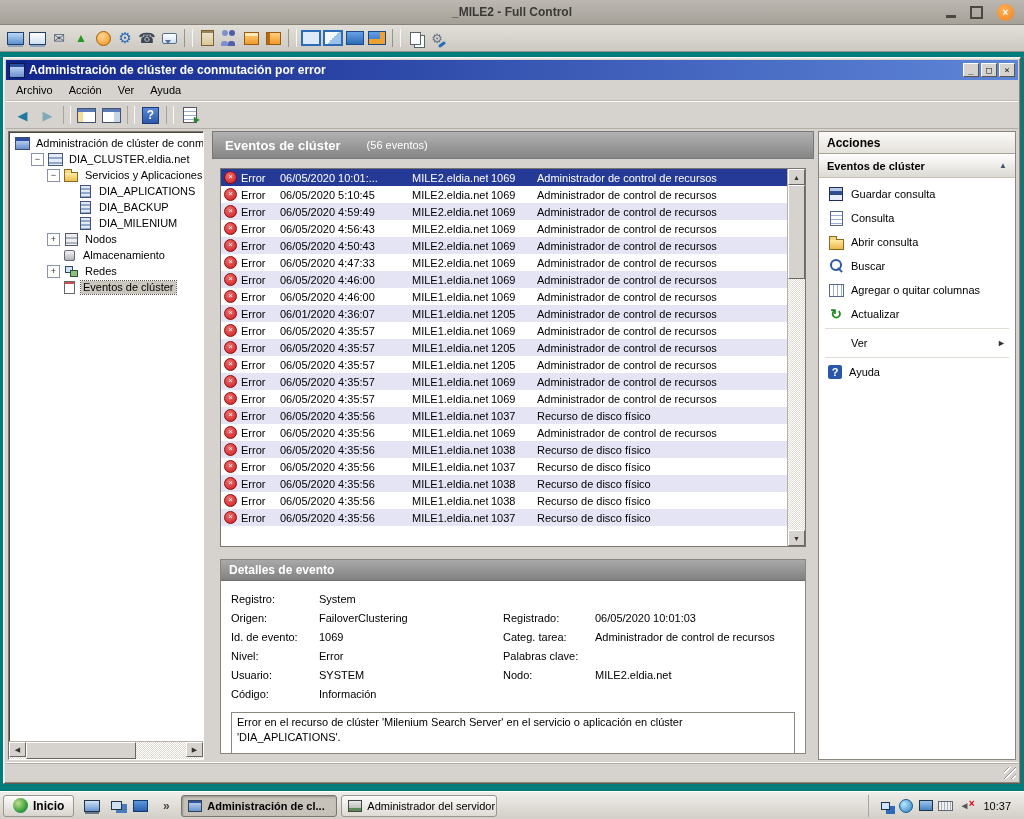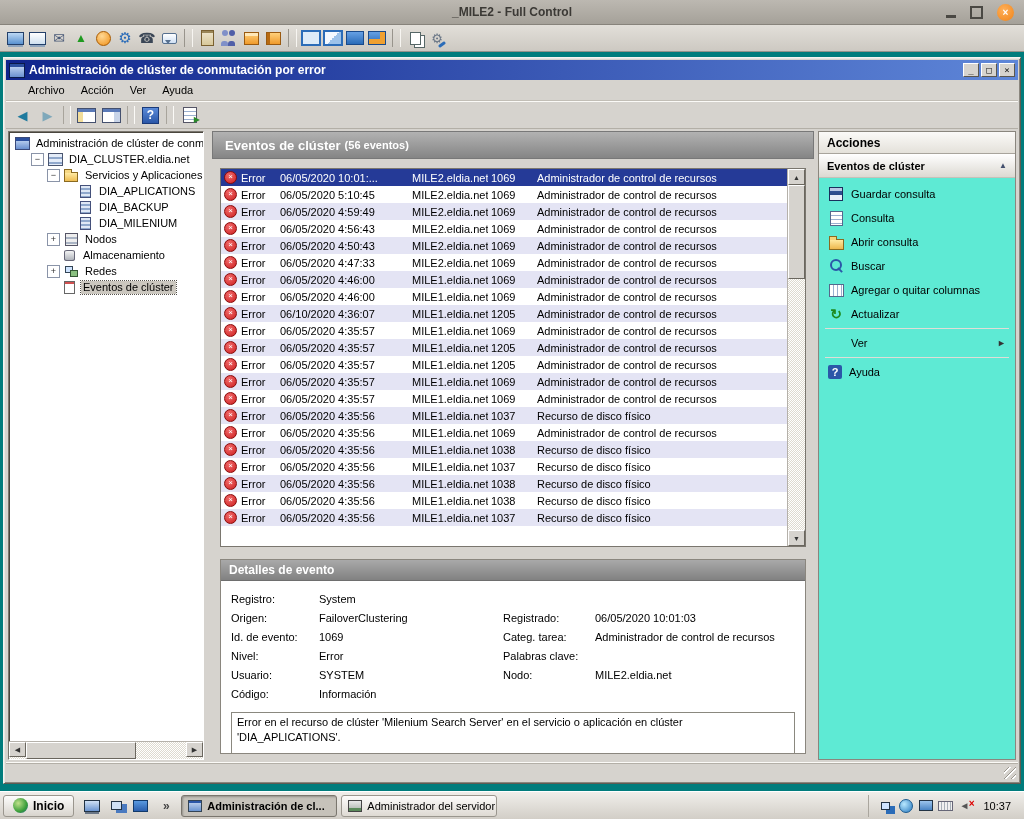--- a/index.html
+++ b/index.html
@@ -41,21 +41,21 @@
   
   .desktop{flex:1;position:relative;background:#017c7c}
 
   
   .win{position:absolute;left:3px;top:5px;right:3px;bottom:7px;background:#d6d3ce;border:1px solid;border-color:#f5f4f0 #5f5b53 #5f5b53 #f5f4f0;box-shadow:inset 1px 1px 0 #e9e7e2,inset -1px -1px 0 #8a867e;padding:2px;display:flex;flex-direction:column}
   .win-titlebar{height:20px;flex:none;background:linear-gradient(90deg,#10248c,#5e86d8);display:flex;align-items:center;padding:0 3px;color:#fff}
   .win-icon{width:14px;height:13px;flex:none;border:1px solid #0a1a4a;background:linear-gradient(#cfe0f8,#6a90d0);box-shadow:inset 0 3px 0 #2b4f9e;margin-right:4px}
   .win-title{font-weight:bold;font-size:12px;white-space:nowrap;overflow:hidden}
   .win-controls{margin-left:auto;display:flex;gap:2px}
   .wc{width:16px;height:14px;background:#d6d3ce;border:1px solid;border-color:#fff #5a564e #5a564e #fff;font-size:9px;line-height:11px;text-align:center;color:#111;padding:0;font-family:"DejaVu Sans Mono",monospace}
-  .menubar{height:20px;flex:none;display:flex;align-items:center;padding-left:14px;border-bottom:1px solid #c2beb6}
+  .menubar{height:20px;flex:none;display:flex;align-items:center;padding-left:2px;border-bottom:1px solid #c2beb6}
   .menu-item{padding:2px 8px}
   .win-toolbar{height:26px;flex:none;display:flex;align-items:center;padding-left:4px;border-top:1px solid #fbfaf7;border-bottom:1px solid #b3afa7}
   .wt{width:25px;height:22px;display:flex;align-items:center;justify-content:center;position:relative}
   .wt-sep{width:6px;height:18px;border-left:1px solid #a8a49c;border-right:1px solid #fbfaf7;margin:0 3px}
   .wt-back::before{content:"◀";font-size:13px;color:#1f7a9e}
   .wt-forward::before{content:"▶";font-size:13px;color:#7fa8ba}
   .wt-console-tree::before{content:"";width:17px;height:13px;border:1px solid #44506e;background:linear-gradient(90deg,#f2dd9a 0 5px,#fff 5px);box-shadow:inset 0 3px 0 #5a7ab8}
   .wt-action-pane::before{content:"";width:17px;height:13px;border:1px solid #44506e;background:linear-gradient(90deg,#fff 0 11px,#c8d4e8 11px);box-shadow:inset 0 3px 0 #5a7ab8}
   .wt-help::before{content:"?";font-weight:bold;font-size:12px;color:#fff;background:linear-gradient(#5a8ad8,#2b57a8);width:15px;height:15px;border:1px solid #1a3a7a;display:flex;align-items:center;justify-content:center}
   .wt-export::before{content:"";width:12px;height:14px;border:1px solid #556;background:repeating-linear-gradient(#fff 0 3px,#9ab0d0 3px 4px)}
@@ -91,21 +91,21 @@
   .htrack{flex:1;position:relative}
   .hthumb{position:absolute;left:0;top:0;width:108px;height:15px;background:#d6d3ce;border:1px solid;border-color:#fff #6a665e #6a665e #fff}
   .vscroll{width:17px;flex:none;display:flex;flex-direction:column;border-left:1px solid #b5b1aa}
   .vtrack{flex:1;position:relative}
   .vthumb{position:absolute;left:0;top:0;width:15px;height:92px;background:#d6d3ce;border:1px solid;border-color:#fff #6a665e #6a665e #fff}
 
   
   .center-panel{flex:1;display:flex;flex-direction:column;min-width:0;margin:0 4px;}
   .center-header{height:26px;flex:none;background:linear-gradient(#b2b2b2,#858585);border:1px solid #787878;display:flex;align-items:center;padding:0 12px;color:#fff}
   .center-header .t{font-weight:bold;font-size:13px}
-  .center-header .c{font-weight:bold;font-size:11px;margin-left:4px}
+  .center-header .c{font-weight:normal;font-size:11px;margin-left:26px}
   .table-outer{margin:9px 8px 0 8px;border:1px solid #7a766e;background:#fff;display:flex;height:377px;flex:none}
   .table-main{flex:1;min-width:0;display:flex;flex-direction:column}
   .tgrid{display:grid;grid-template-columns:56px 132px 79px 46px 1fr}
   .thead{flex:none}
   .th{height:17px;display:flex;align-items:center;padding:0 4px;background:linear-gradient(#fefefe,#e6e2d8);border-right:1px solid #b5b1aa;border-bottom:1px solid #9a968e;white-space:nowrap;overflow:hidden}
   .sort{font-size:8px;margin-right:3px;color:#222}
   .tbody{flex:1;overflow:hidden}
   .trow{height:17px}
   .trow .td{display:flex;align-items:center;padding:0 3px;white-space:nowrap;overflow:hidden}
   .ralt{background:#e4e4f4}
@@ -119,21 +119,21 @@
   .dcols{display:flex}
   .dcol{display:flex;flex-direction:column}
   .dcol.left{width:272px;flex:none}
   .dcol.right{flex:1;margin-top:19px;min-width:0}
   .drow{height:19px;display:flex;align-items:center;white-space:nowrap}
   .dlabel{width:88px;flex:none}
   .dcol.right .dlabel{width:92px}
   .ddesc{margin-top:9px;height:40px;border:1px solid #8a887f;background:#fff;padding:2px 5px;line-height:15px}
 
   
-  .actions-panel{width:196px;flex:none;background:#5eead4;border:1px solid #8a867e;display:flex;flex-direction:column}
+  .actions-panel{width:196px;flex:none;background:#ffffff;border:1px solid #8a867e;display:flex;flex-direction:column}
   .actions-title{height:21px;flex:none;display:flex;align-items:center;padding:0 8px;font-weight:bold;font-size:12px;background:linear-gradient(#fbfaf8,#e4e1da);border-bottom:1px solid #a8a49c}
   .actions-section{height:23px;flex:none;display:flex;align-items:center;padding:0 8px;font-weight:bold;background:linear-gradient(#ffffff,#dcd9d2);border-bottom:1px solid #c5c1b9}
   .actions-section .chev{margin-left:auto;font-size:8px;color:#44506e}
   .actions-list{flex:1;padding-top:4px}
   .action-item{height:24px;display:flex;align-items:center;padding:0 9px}
   .adivider{height:1px;background:#e0ddd6;margin:2px 6px}
   .ai{width:16px;height:16px;margin-right:7px;display:flex;align-items:center;justify-content:center;flex:none;position:relative}
   .ai-query::before{content:"";width:11px;height:13px;border:1px solid #56688c;background:repeating-linear-gradient(#ffffff 0 3px,#9ab0d0 3px 4px)}
   .ai-save::before{content:"";width:12px;height:12px;background:linear-gradient(#35589c,#23407c);border:1px solid #1a2f5c;box-shadow:inset 0 -5px 0 #e8eef8,inset 0 3px 0 #b8c8e4}
   .ai-open::before{content:"";width:13px;height:9px;background:linear-gradient(#ffe9a0,#edb84e);border:1px solid #8a6a20;margin-top:4px}
@@ -396,21 +396,21 @@
                     <div class="td">06/05/2020 4:46:00</div>
                     <div class="td">MILE1.eldia.net</div>
                     <div class="td">1069</div>
                     <div class="td">Administrador de control de recursos</div>
                   </div>
                   <div class="trow tgrid ralt">
                     <div class="td">
                       <span class="err-icon">×</span>
                       <span>Error</span>
                     </div>
-                    <div class="td">06/10/2020 4:36:07</div>
+                    <div class="td">06/01/2020 4:36:07</div>
                     <div class="td">MILE1.eldia.net</div>
                     <div class="td">1205</div>
                     <div class="td">Administrador de control de recursos</div>
                   </div>
                   <div class="trow tgrid">
                     <div class="td">
                       <span class="err-icon">×</span>
                       <span>Error</span>
                     </div>
                     <div class="td">06/05/2020 4:35:57</div>

